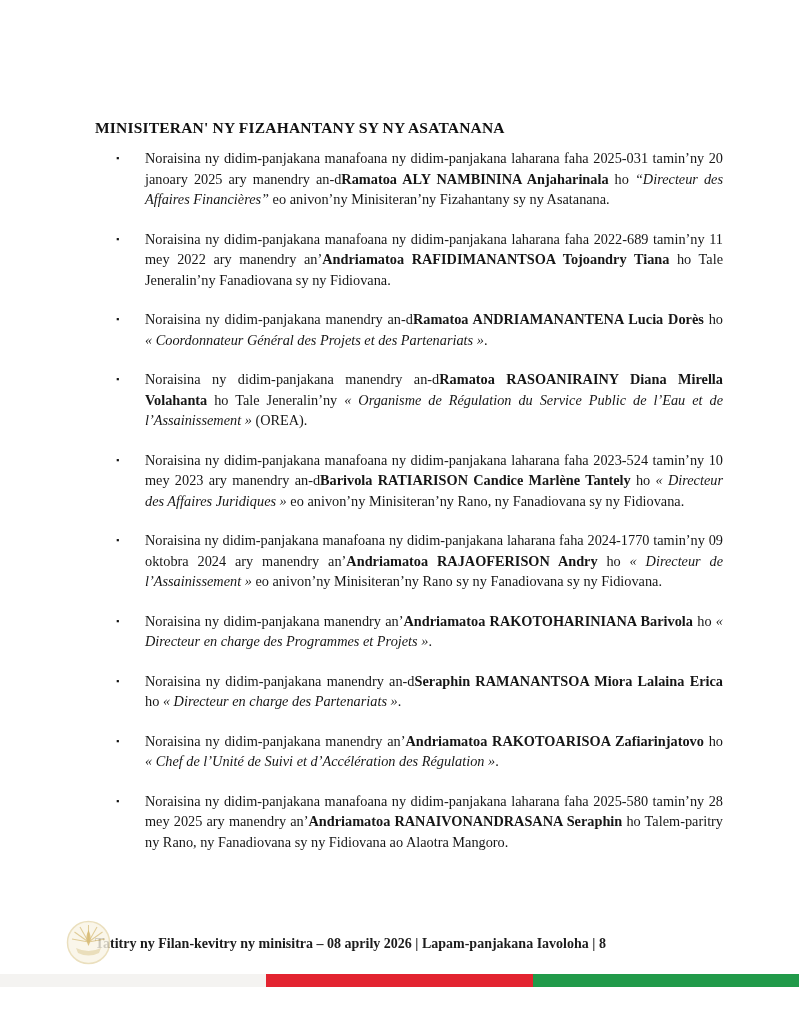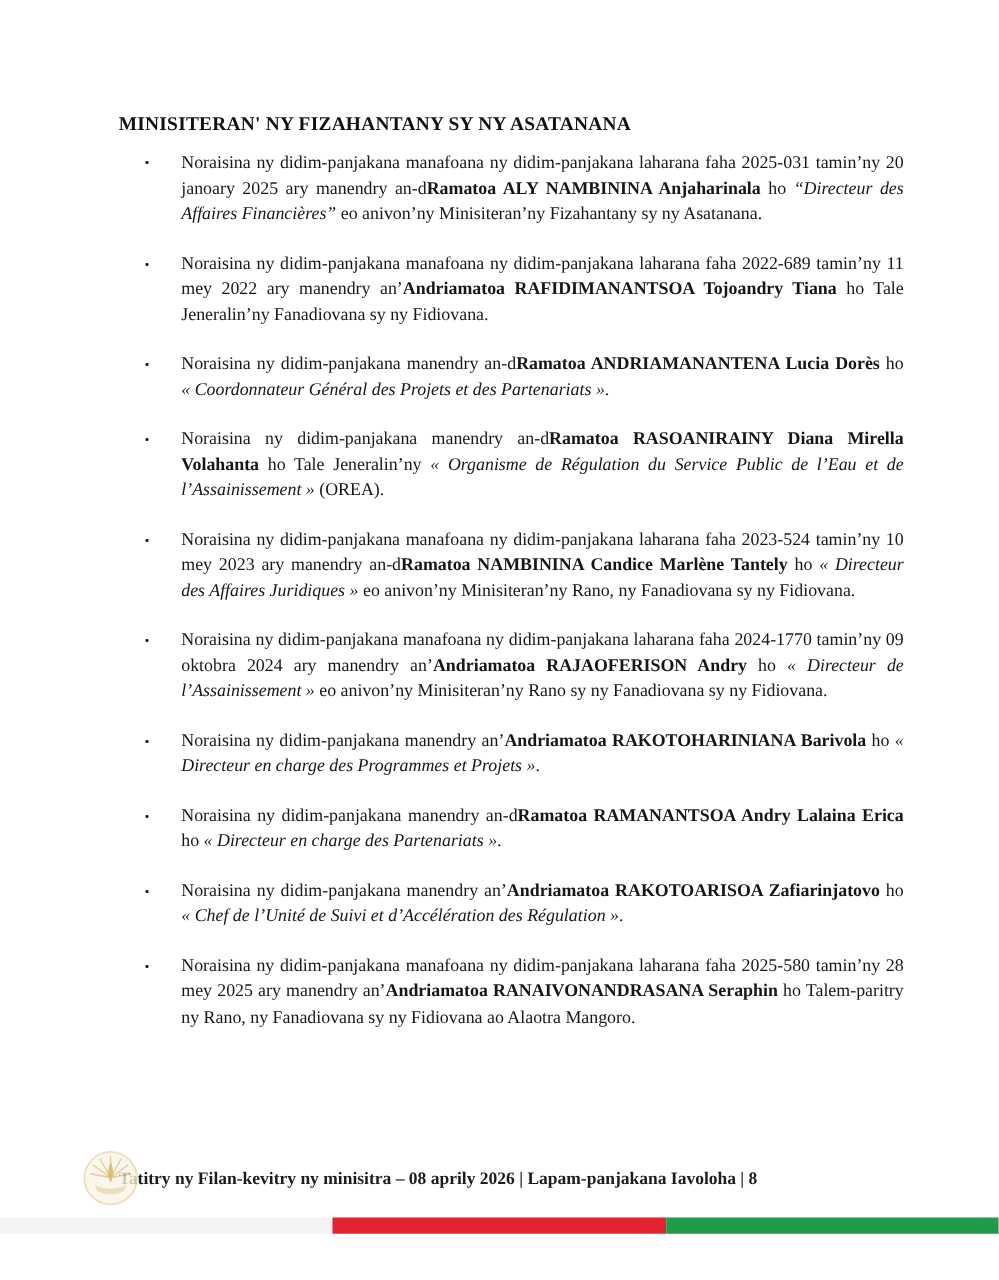--- a/index.html
+++ b/index.html
@@ -20,20 +20,21 @@
     left: 95px;
     top: 90px;
     width: 628px;
   }
   .section-heading {
     font-weight: bold;
     font-size: 15.5px;
     line-height: 19px;
     letter-spacing: 0.2px;
     color: #111111;
+    margin-top: 28px;
   }
   .section-heading + .section-heading,
   .bullet + .section-heading {
     margin-top: 55px;
   }
   .bullet {
     display: flex;
     margin-top: 19px;
   }
   .section-heading + .bullet {
@@ -102,33 +103,33 @@
     <div class="bullet">
       <span class="bullet-marker">▪</span>
       <span class="bullet-text"><span>Noraisina ny didim-panjakana manendry an-d</span><span class="bold">Ramatoa ANDRIAMANANTENA Lucia Dorès</span><span> ho </span><span class="italic">« Coordonnateur Général des Projets et des Partenariats »</span><span>.</span></span>
     </div>
     <div class="bullet">
       <span class="bullet-marker">▪</span>
       <span class="bullet-text"><span>Noraisina ny didim-panjakana manendry an-d</span><span class="bold">Ramatoa RASOANIRAINY Diana Mirella Volahanta</span><span> ho Tale Jeneralin’ny </span><span class="italic">« Organisme de Régulation du Service Public de l’Eau et de l’Assainissement »</span><span> (OREA).</span></span>
     </div>
     <div class="bullet">
       <span class="bullet-marker">▪</span>
-      <span class="bullet-text"><span>Noraisina ny didim-panjakana manafoana ny didim-panjakana laharana faha 2023-524 tamin’ny 10 mey 2023 ary manendry an-d</span><span class="bold">Ramatoa NAMBININA Candice Marlène Tantely</span><span> ho </span><span class="italic">« Directeur des Affaires Juridiques »</span><span> eo anivon’ny Minisiteran’ny Rano, ny Fanadiovana sy ny Fidiovana.</span></span>
+      <span class="bullet-text"><span>Noraisina ny didim-panjakana manafoana ny didim-panjakana laharana faha 2023-524 tamin’ny 10 mey 2023 ary manendry an-d</span><span class="bold">Barivola RATIARISON Candice Marlène Tantely</span><span> ho </span><span class="italic">« Directeur des Affaires Juridiques »</span><span> eo anivon’ny Minisiteran’ny Rano, ny Fanadiovana sy ny Fidiovana.</span></span>
     </div>
     <div class="bullet">
       <span class="bullet-marker">▪</span>
       <span class="bullet-text"><span>Noraisina ny didim-panjakana manafoana ny didim-panjakana laharana faha 2024-1770 tamin’ny 09 oktobra 2024 ary manendry an’</span><span class="bold">Andriamatoa RAJAOFERISON Andry</span><span> ho </span><span class="italic">« Directeur de l’Assainissement »</span><span> eo anivon’ny Minisiteran’ny Rano sy ny Fanadiovana sy ny Fidiovana.</span></span>
     </div>
     <div class="bullet">
       <span class="bullet-marker">▪</span>
       <span class="bullet-text"><span>Noraisina ny didim-panjakana manendry an’</span><span class="bold">Andriamatoa RAKOTOHARINIANA Barivola</span><span> ho </span><span class="italic">« Directeur en charge des Programmes et Projets »</span><span>.</span></span>
     </div>
     <div class="bullet">
       <span class="bullet-marker">▪</span>
-      <span class="bullet-text"><span>Noraisina ny didim-panjakana manendry an-d</span><span class="bold">Ramatoa RAMANANTSOA Andry Lalaina Erica</span><span> ho </span><span class="italic">« Directeur en charge des Partenariats »</span><span>.</span></span>
+      <span class="bullet-text"><span>Noraisina ny didim-panjakana manendry an-d</span><span class="bold">Seraphin RAMANANTSOA Miora Lalaina Erica</span><span> ho </span><span class="italic">« Directeur en charge des Partenariats »</span><span>.</span></span>
     </div>
     <div class="bullet">
       <span class="bullet-marker">▪</span>
       <span class="bullet-text"><span>Noraisina ny didim-panjakana manendry an’</span><span class="bold">Andriamatoa RAKOTOARISOA Zafiarinjatovo</span><span> ho </span><span class="italic">« Chef de l’Unité de Suivi et d’Accélération des Régulation »</span><span>.</span></span>
     </div>
     <div class="bullet">
       <span class="bullet-marker">▪</span>
       <span class="bullet-text"><span>Noraisina ny didim-panjakana manafoana ny didim-panjakana laharana faha 2025-580 tamin’ny 28 mey 2025 ary manendry an’</span><span class="bold">Andriamatoa  RANAIVONANDRASANA Seraphin</span><span> ho Talem-paritry ny Rano, ny Fanadiovana sy ny Fidiovana ao Alaotra Mangoro.</span></span>
     </div>
   </div>

